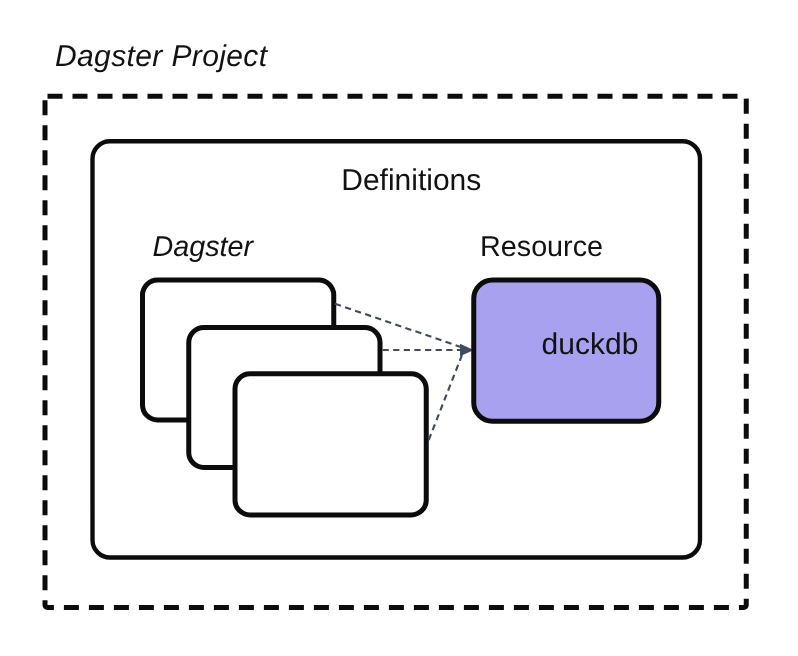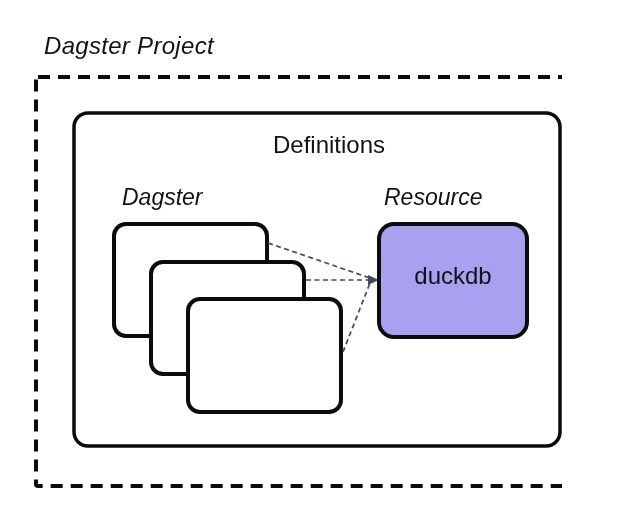--- a/index.html
+++ b/index.html
@@ -1,18 +1,18 @@
 <!DOCTYPE html>
 <html><head>
 <meta charset="utf-8">
 <style>
   html, body { margin: 0; padding: 0; background: #ffffff; }
   .stage {
     position: relative;
-    width: 562px;
+    width: 638px;
     height: 525px;
     background: #ffffff;
     font-family: "Liberation Sans", sans-serif;
     overflow: hidden;
   }
   .stage svg { position: absolute; left: 0; top: 0; }
   .label {
     position: absolute;
     color: #121212;
     white-space: nowrap;
@@ -34,25 +34,24 @@
   }
   .assets-label {
     left: 122px; top: 184px;
     font-size: 23px;
     font-style: italic;
     font-weight: 500;
   }
   .resource-label {
     left: 384px; top: 184px;
     font-size: 23px;
-    font-style: italic;
     font-weight: 500;
   }
   .duckdb-label {
-    left: 379px; top: 262px; width: 148px;
+    left: 398px; top: 262px; width: 148px;
     text-align: center;
     font-size: 24px;
     font-weight: 400;
   }
 </style>
 </head>
 <body>
 
 <div class="stage">
 

